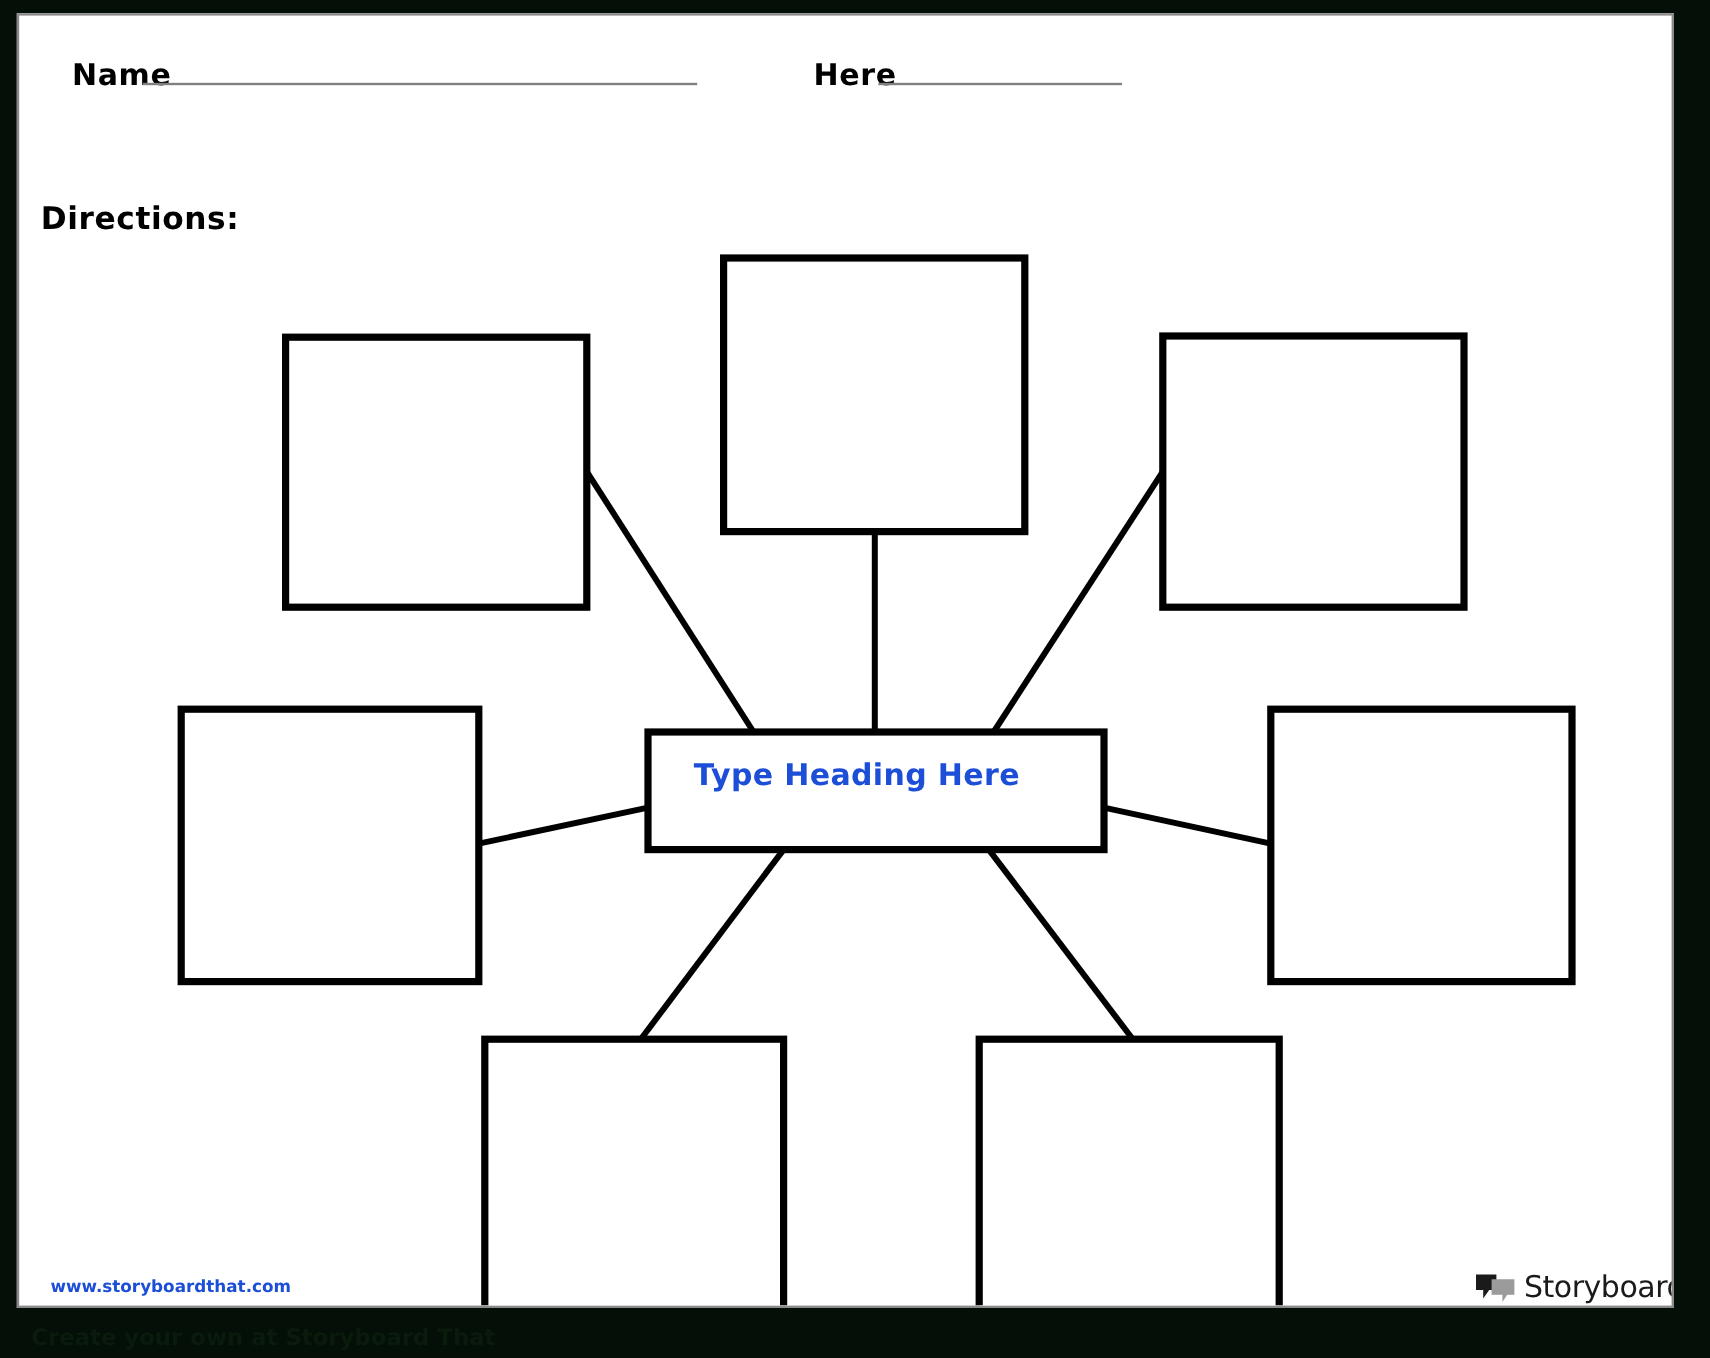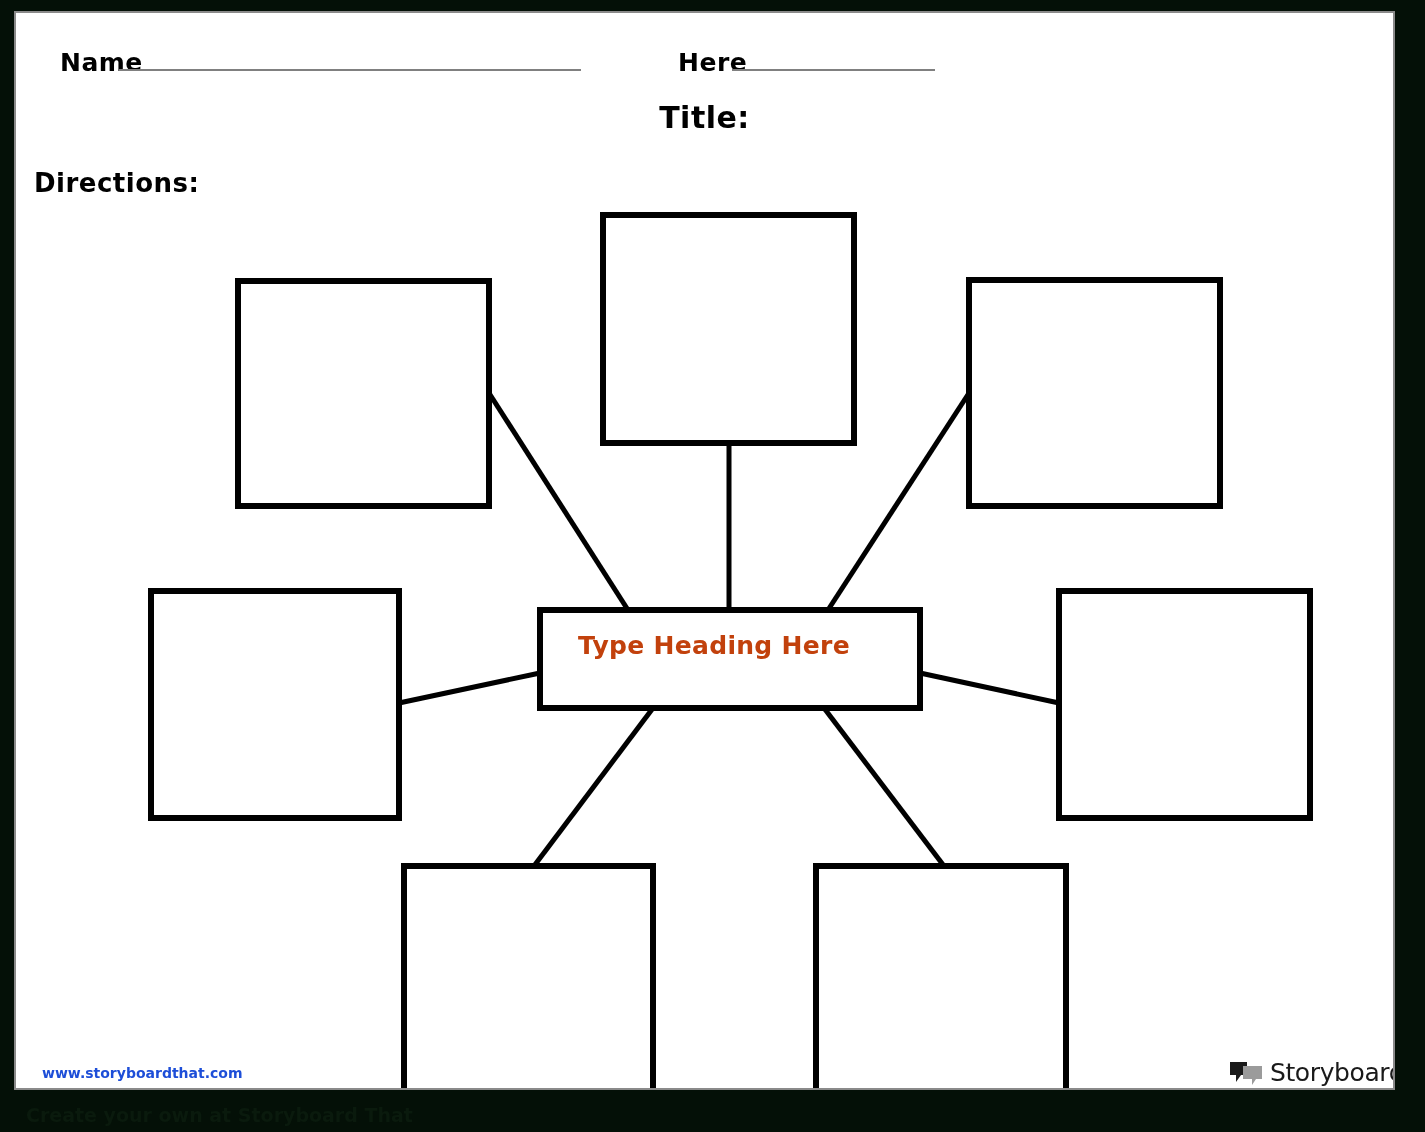--- a/index.html
+++ b/index.html
@@ -94,21 +94,21 @@
   
   #center-label {
     position: absolute;
     left: 508px;
     top: 618px;
     width: 380px;
     text-align: center;
     font-family: "DejaVu Sans", sans-serif;
     font-weight: bold;
     font-size: 25px;
-    color: #c2410c;
+    color: #1d4ed8;
     letter-spacing: 0.3px;
     pointer-events: none;
   }
 
   
   #footer-url {
     position: absolute;
     left: 26px;
     top: 1052px;
     font-family: "DejaVu Sans", sans-serif;
@@ -160,21 +160,20 @@
 <div id="frame">
 
   <div id="page">
 
     <div class="field-label" id="name-label">Name</div>
     <div class="field-rule" id="name-rule"></div>
 
     <div class="field-label" id="date-label">Here</div>
     <div class="field-rule" id="date-rule"></div>
 
-    <div id="title-text">Title:</div>
 
     <div id="directions-text">Directions:</div>
 
     <svg id="map-svg" viewBox="0 0 1377 1075">
 
       <g id="connector-layer">
         <line x1="713" y1="597" x2="713" y2="430" stroke="#000" stroke-width="5"></line>
         <line x1="612" y1="597" x2="473" y2="380" stroke="#000" stroke-width="5"></line>
         <line x1="812" y1="597" x2="953" y2="380" stroke="#000" stroke-width="5"></line>
         <line x1="524" y1="660" x2="383" y2="690" stroke="#000" stroke-width="5"></line>

